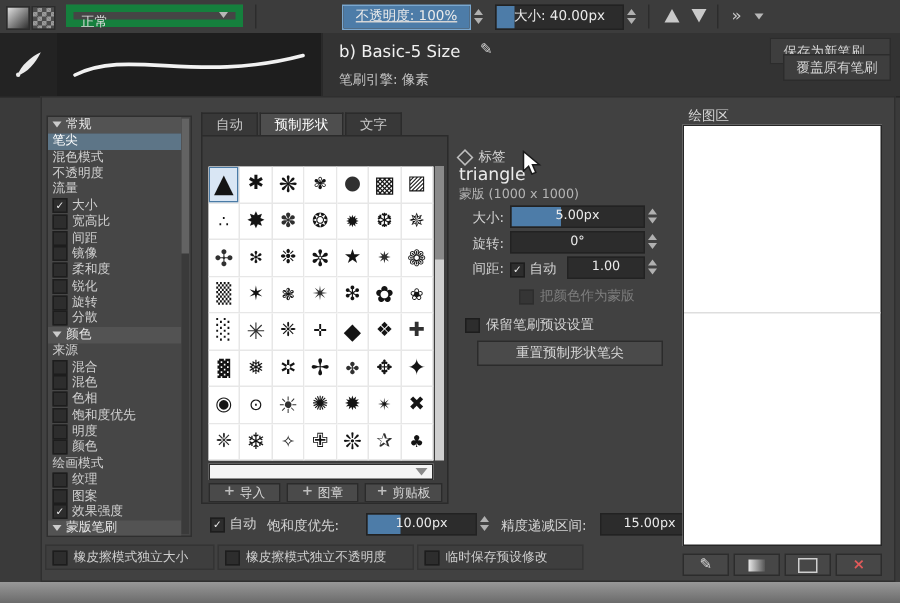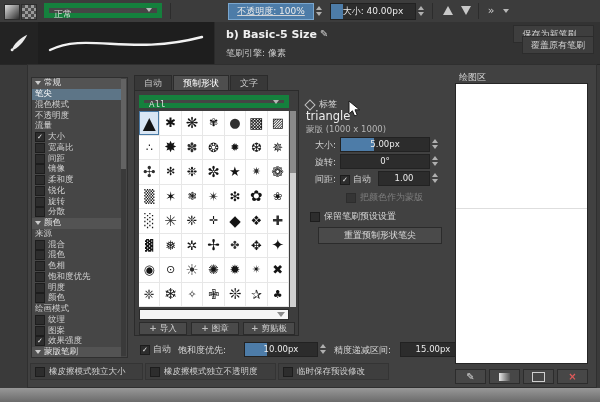--- a/index.html
+++ b/index.html
@@ -147,21 +147,21 @@
       <svg width="22" height="22" viewBox="0 0 24 24">
         <path d="M4 20 C6 13 14 6 21 3 C17 11 11 18 4 20 Z" fill="#ececec"></path>
         <circle cx="4.5" cy="19.5" r="1.6" fill="#ececec"></circle>
       </svg>
     </div>
     <div id="stroke-box">
       <svg width="176" height="42" viewBox="0 0 176 42">
         <path d="M12 28 C 48 10, 92 34, 164 15" fill="none" stroke="#f2f2f2" stroke-width="2.4" stroke-linecap="round"></path>
       </svg>
     </div>
-    <span class="abs" style="left:226px;top:6px;font-size:11px;font-weight:bold;color:#f0f0f0;">b) Basic-5 Size</span>
+    <span class="abs" style="left:226px;top:6px;font-size:11px;font-weight:normal;color:#f0f0f0;">b) Basic-5 Size</span>
     <span class="abs" style="left:320px;top:6px;color:#cfcfcf;font-size:10px;">✎</span>
     <span class="abs" style="left:226px;top:25px;color:#c6c6c6;">笔刷引擎: 像素</span>
     <div class="flatbtn" style="top:3px;">
         <span>保存为新笔刷...</span>
       </div>
     <div class="flatbtn" style="top:14px;">
         <span>覆盖原有笔刷</span>
       </div>
   </div>
 
@@ -280,24 +280,20 @@
       </div>
     <div class="tab active">
         <span>预制形状</span>
       </div>
     <div class="tab">
         <span>文字</span>
       </div>
   </div>
 
   <div id="tip-panel">
-    <div class="combo" style="left:4px;top:4px;width:150px;height:13px;box-sizing:border-box;">
-      <span>All</span>
-      <span class="caret"></span>
-    </div>
     <div id="grid">
         <div class="cell csel">▲</div>
         <div class="cell">✱</div>
         <div class="cell">❋</div>
         <div class="cell">✾</div>
         <div class="cell">●</div>
         <div class="cell">▩</div>
         <div class="cell">▨</div>
         <div class="cell">∴</div>
         <div class="cell">✸</div>

